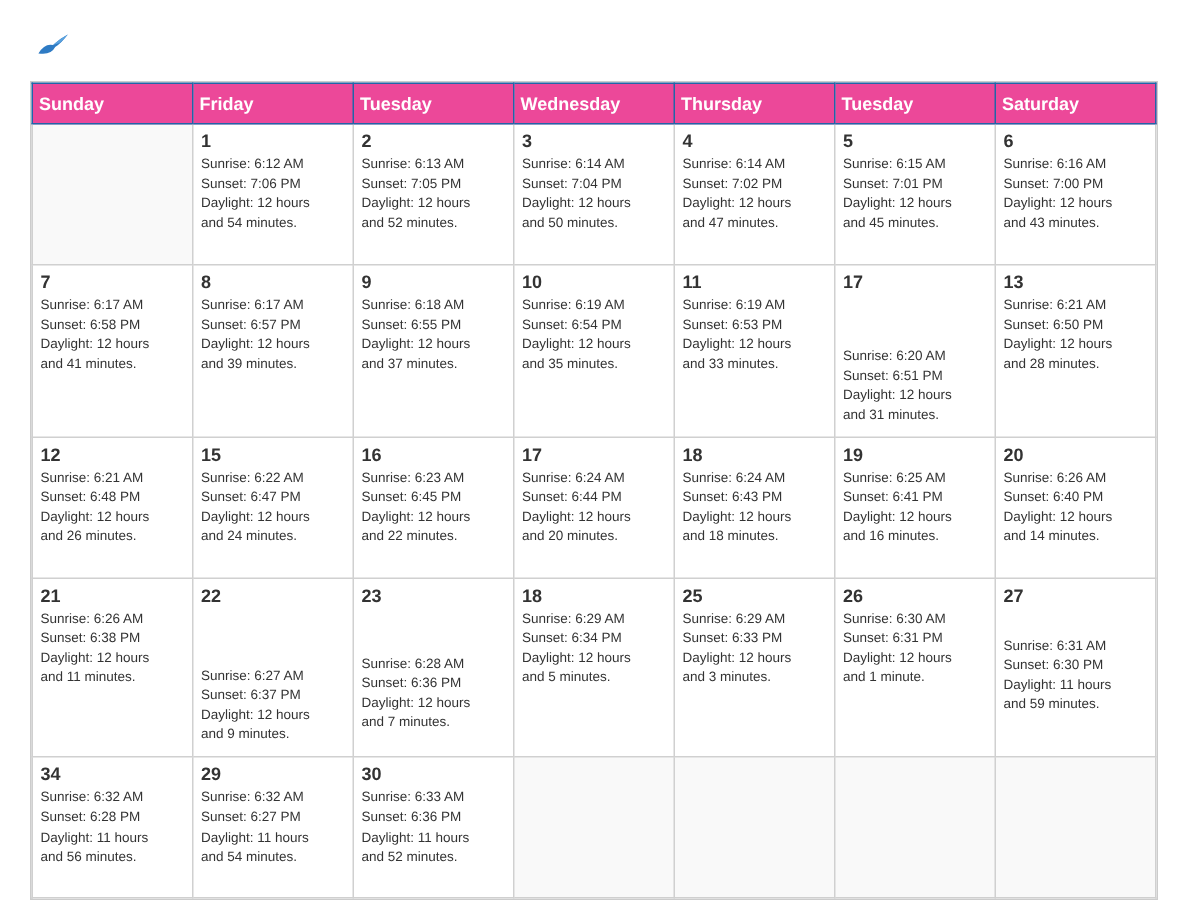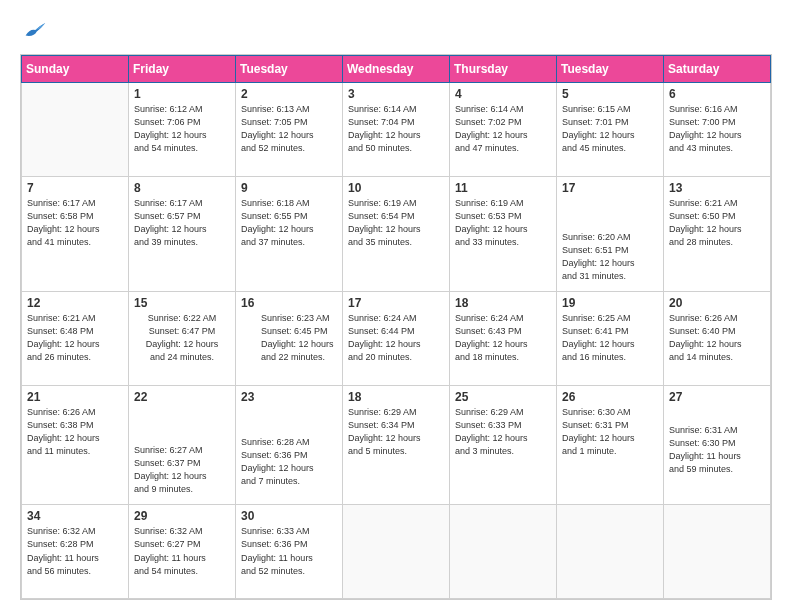--- a/index.html
+++ b/index.html
@@ -231,28 +231,28 @@
           <tr>
             <td>
               <span class="day-number">12</span>
               <div class="day-info" style="white-space: pre-line;">Sunrise: 6:21 AM
 Sunset: 6:48 PM
 Daylight: 12 hours
 and 26 minutes.</div>
             </td>
             <td>
               <span class="day-number">15</span>
-              <div class="day-info" style="white-space: pre-line; text-align: center;">Sunrise: 6:22 AM
+              <div class="day-info" style="white-space: pre-line;">Sunrise: 6:22 AM
 Sunset: 6:47 PM
 Daylight: 12 hours
 and 24 minutes.</div>
             </td>
             <td>
               <span class="day-number">16</span>
-              <div class="day-info" style="white-space: pre-line; margin-left: 20px;">Sunrise: 6:23 AM
+              <div class="day-info" style="white-space: pre-line;">Sunrise: 6:23 AM
 Sunset: 6:45 PM
 Daylight: 12 hours
 and 22 minutes.</div>
             </td>
             <td>
               <span class="day-number">17</span>
               <div class="day-info" style="white-space: pre-line;">Sunrise: 6:24 AM
 Sunset: 6:44 PM
 Daylight: 12 hours
 and 20 minutes.</div>

